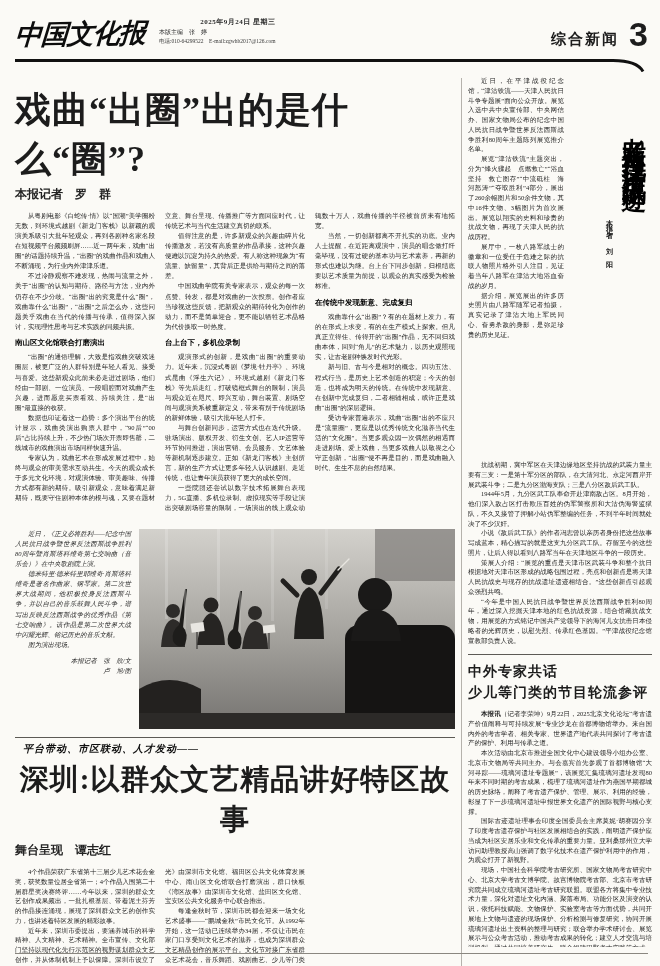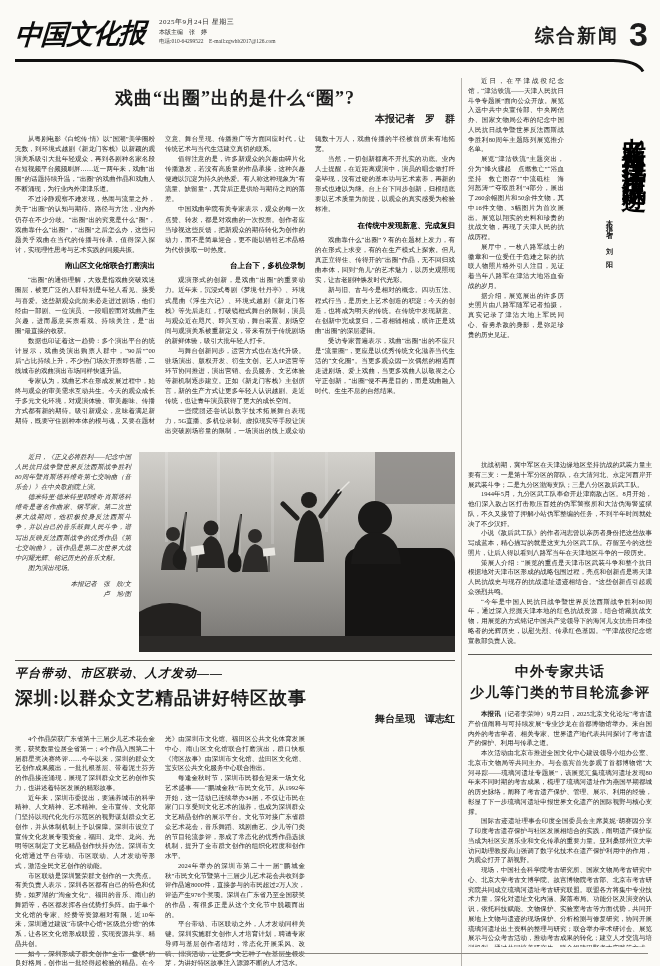--- a/index.html
+++ b/index.html
@@ -16,63 +16,63 @@
     overflow:hidden;
   }
   
   .masthead{display:flex;align-items:flex-start;height:44px;position:relative;}
   .logo{
     font-size:27px;font-weight:bold;font-style:italic;
     letter-spacing:-1px;transform:skew(-4deg) rotate(-1deg);
     white-space:nowrap;margin-top:4px;color:#0d0d0d;
   }
   .pubinfo{margin-left:14px;margin-top:5px;line-height:1.55;color:#2a2a2a;}
-  .pubinfo .d1{font-size:7px;font-weight:normal;letter-spacing:.5px;}
+  .pubinfo .d1{font-size:7px;font-weight:bold;letter-spacing:.5px;text-align:right;}
   .pubinfo .d2{font-size:6px;}
   .pubinfo .d3{font-size:5.5px;color:#3a3a3a;}
   .section{margin-left:auto;display:flex;align-items:flex-end;margin-top:8px;}
-  .section-name{font-size:19px;font-weight:900;letter-spacing:2px;}
+  .section-name{font-size:15px;font-weight:900;letter-spacing:2px;}
   .page-num{font-size:34px;font-weight:900;line-height:.85;margin-left:10px;font-family:"Liberation Sans","DejaVu Sans",sans-serif;}
   .rule-swoosh{display:block;margin-top:2px;}
   
   .content{display:flex;margin-top:4px;}
   .left-zone{width:440px;flex:none;}
   .vrule{flex:none;width:1px;background:#b5b2ac;margin:2px 6px 0 6px;height:892px;}
   .right-zone{width:184px;flex:none;}
   
   .bp{margin:0;text-indent:2em;text-align:justify;color:#232323;}
   .opera-body,.sz-body{column-count:3;column-gap:10px;column-fill:auto;overflow:hidden;}
   .opera-body{height:312px;font-size:6.5px;line-height:1.55;}
   .sz-body{height:248px;font-size:6.5px;line-height:1.5;}
-  .subhead{font-size:7.5px;font-weight:bold;text-align:right;margin:5px 0 4px;color:#000;text-indent:0;}
-  
-  .opera-title{font-size:18px;font-weight:900;text-align:center;margin:10px 0 2px;letter-spacing:1px;}
-  .byline{font-size:10px;text-align:right;margin:2px 0 8px;color:#222;font-weight:bold;}
+  .subhead{font-size:7.5px;font-weight:bold;text-align:left;margin:5px 0 4px;color:#000;text-indent:0;}
+  
+  .opera-title{font-size:36px;font-weight:900;text-align:left;margin:10px 0 2px;letter-spacing:1px;}
+  .byline{font-size:12px;text-align:left;margin:2px 0 8px;color:#222;font-weight:bold;}
   
   .photo-row{display:flex;margin-top:6px;height:200px;}
   .caption{width:116px;flex:none;font-style:italic;font-size:6.5px;line-height:1.55;color:#2b2b2b;display:flex;flex-direction:column;}
   .caption p{margin:0;text-indent:2em;text-align:justify;}
   .credit{margin-top:6px;text-align:right;font-style:italic;font-size:6.5px;line-height:1.6;color:#2b2b2b;}
   .photo{flex:1;margin-left:8px;background:#9a9894;overflow:hidden;}
   .photo svg{display:block;width:100%;height:100%;}
   .lz-hr{border:none;border-top:1px solid #5c5a55;margin:8px 0 4px;}
   
-  .kicker{font-size:12px;font-style:italic;font-weight:bold;letter-spacing:1px;margin:2px 0 0;color:#111;}
-  .sz-title{font-size:18px;font-weight:900;margin:4px 0 2px;letter-spacing:1px;}
+  .kicker{font-size:10px;font-style:italic;font-weight:bold;letter-spacing:1px;margin:2px 8px 0;color:#111;}
+  .sz-title{font-size:29px;font-weight:900;text-align:center;margin:4px 0 2px;letter-spacing:1px;}
   
   .tj-top{display:flex;height:378px;overflow:hidden;}
   .tj-colA{width:96px;flex:none;font-size:6.5px;line-height:1.5;}
   .tj-title-block{flex:1;display:flex;justify-content:flex-end;align-items:flex-start;padding-top:42px;}
   .vert{writing-mode:vertical-rl;text-orientation:upright;}
   .tj-byline{font-size:7px;letter-spacing:4px;color:#222;margin-top:96px;margin-right:4px;font-weight:bold;}
   .tj-title{font-size:24px;font-weight:900;letter-spacing:5px;margin:0 2px 0 0;color:#000;}
   .tj-wide{margin-top:6px;height:186px;overflow:hidden;font-size:6.5px;line-height:1.5;}
   .rz-hr{border:none;border-top:1px solid #5c5a55;margin:8px 0 6px;}
   
-  .arch-title{font-size:14px;font-weight:900;text-align:center;line-height:1.5;margin:4px 0 6px;letter-spacing:1px;}
+  .arch-title{font-size:14px;font-weight:900;text-align:left;line-height:1.5;margin:4px 0 6px;letter-spacing:1px;}
   .arch-body{font-size:6.5px;line-height:1.5;height:238px;overflow:hidden;}
   .arch-body .lead{font-weight:bold;}
   .bottom-rule{position:absolute;left:15px;right:12px;bottom:12px;border-top:1px solid #8a8780;}
 </style>
 </head>
 <body>
 
 <div class="page">
 
   <header class="masthead">

